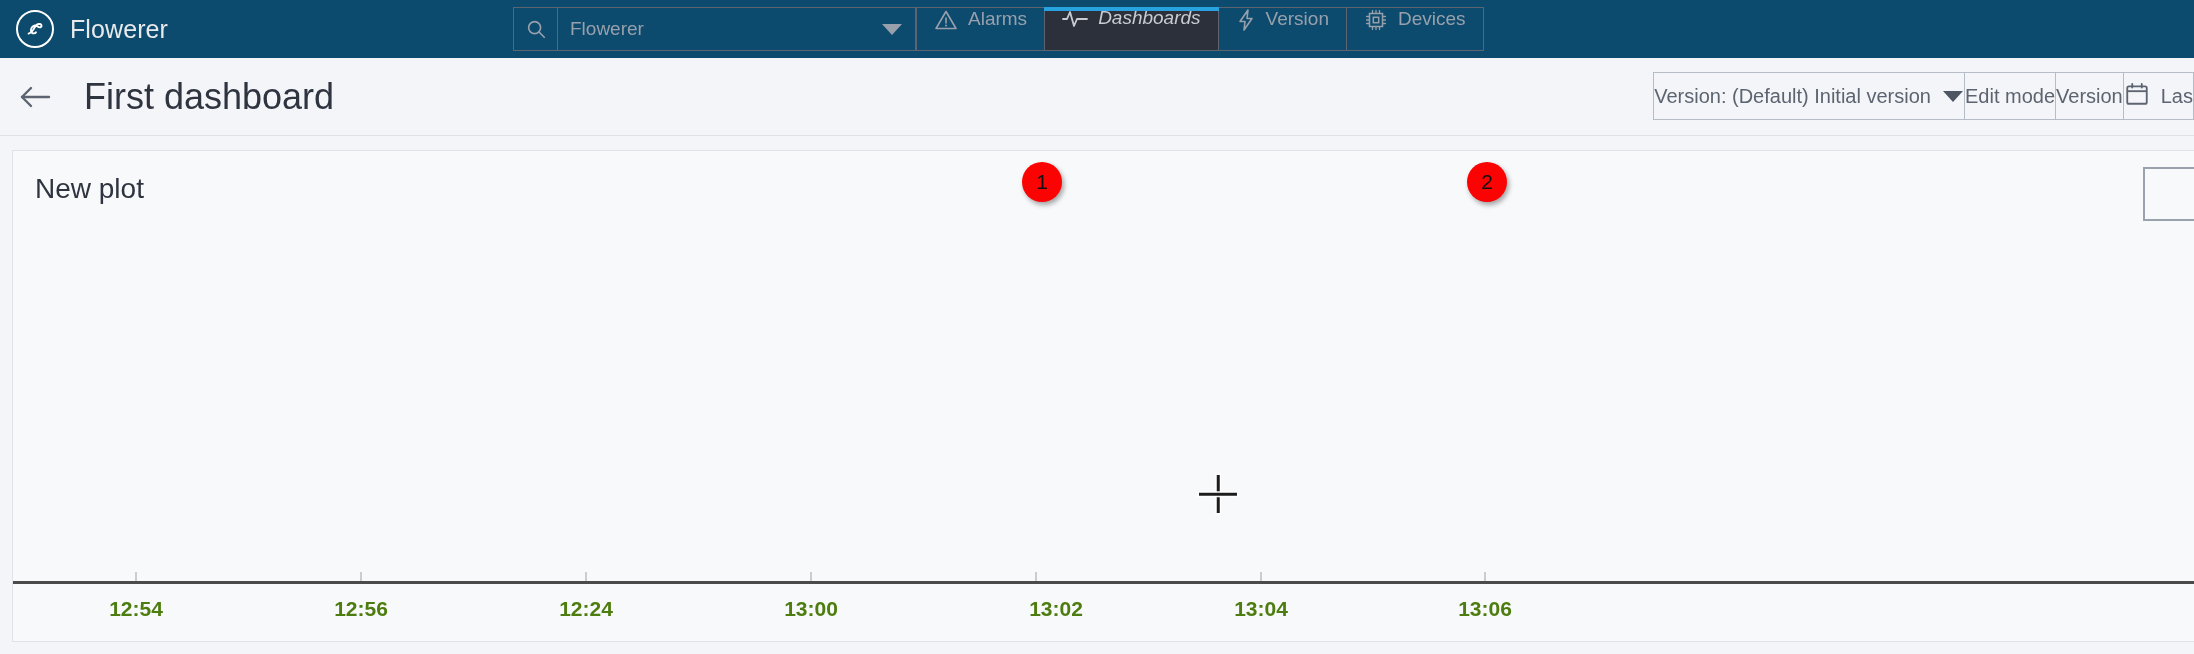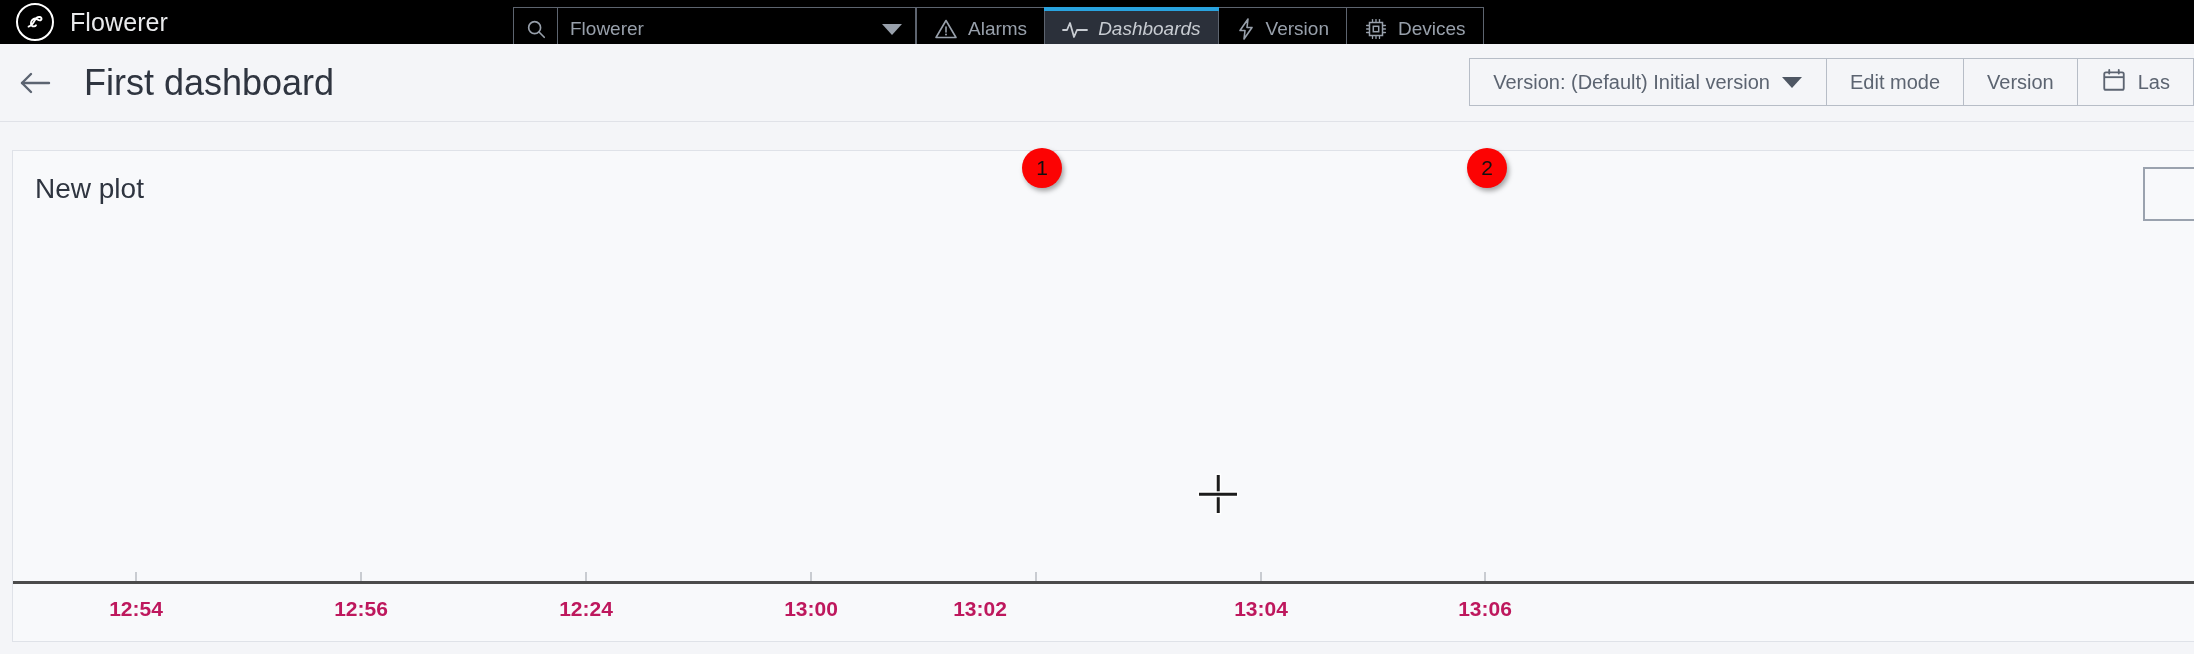--- a/index.html
+++ b/index.html
@@ -7,22 +7,22 @@
   html, body {
     width: 2194px;
     height: 654px;
     overflow: hidden;
     background: #f4f5f8;
     font-family: "Liberation Sans", sans-serif;
   }
 
   
   .topbar {
-    height: 44px;
-    background: #000000;
+    height: 58px;
+    background: #0c4a6e;
     display: flex;
     align-items: center;
     position: relative;
   }
 
   .brand {
     display: flex;
     align-items: center;
     gap: 16px;
     padding-left: 16px;
@@ -80,21 +80,21 @@
   .search-input::placeholder { color: #98a0ab; opacity: 1; }
   .search-caret {
     width: 46px;
     display: flex; align-items: center; justify-content: center;
     flex: 0 0 auto;
   }
 
   .tabs { display: flex; align-items: stretch; height: 44px; }
   .tab {
     display: flex;
-    align-items: center;
+    align-items: flex-start;
     gap: 10px;
     padding: 0 17px;
     border: 1px solid #5d646f;
     border-left: 0;
     color: #98a0ab;
     font-size: 19px;
     white-space: nowrap;
     cursor: pointer;
     position: relative;
     background: transparent;
@@ -143,21 +143,21 @@
     right: 0;
     top: 14px;
     display: flex;
     align-items: stretch;
     height: 48px;
   }
   .tb-btn {
     display: flex;
     align-items: center;
     gap: 11px;
-    padding: 0 23px;
+    padding: 0 0;
     border: 1px solid #b7bdc7;
     border-left: 0;
     background: #f4f5f8;
     color: #5c6471;
     font-size: 20px;
     font-family: "Liberation Sans", sans-serif;
     white-space: nowrap;
     cursor: pointer;
   }
   .tb-btn:first-child { border-left: 1px solid #b7bdc7; }
@@ -222,21 +222,21 @@
     width: 1px;
     height: 9px;
     background: #9aa0a8;
     transform: translateX(-50%);
   }
   .tick-label {
     position: absolute;
     bottom: 20px;
     transform: translateX(-50%);
     font-size: 21px;
-    color: #be185d;
+    color: #4d7c0f;
     font-weight: 700;
     white-space: nowrap;
     font-family: "Liberation Sans", sans-serif;
   }
 
   .crosshair {
     position: absolute;
     left: 1186px;
     top: 254px;
     width: 38px; height: 38px;
@@ -401,21 +401,21 @@
     <div id="x-ticks">
         <div class="tick" style="left: 123px;"></div>
         <div class="tick-label" style="left: 123px;">12:54</div>
         <div class="tick" style="left: 348px;"></div>
         <div class="tick-label" style="left: 348px;">12:56</div>
         <div class="tick" style="left: 573px;"></div>
         <div class="tick-label" style="left: 573px;">12:24</div>
         <div class="tick" style="left: 798px;"></div>
         <div class="tick-label" style="left: 798px;">13:00</div>
         <div class="tick" style="left: 1023px;"></div>
-        <div class="tick-label" style="left: 967px;">13:02</div>
+        <div class="tick-label" style="left: 1043px;">13:02</div>
         <div class="tick" style="left: 1248px;"></div>
         <div class="tick-label" style="left: 1248px;">13:04</div>
         <div class="tick" style="left: 1472px;"></div>
         <div class="tick-label" style="left: 1472px;">13:06</div>
       </div>
     <div class="crosshair"></div>
   </div>
 </div>
 
 </body></html>

